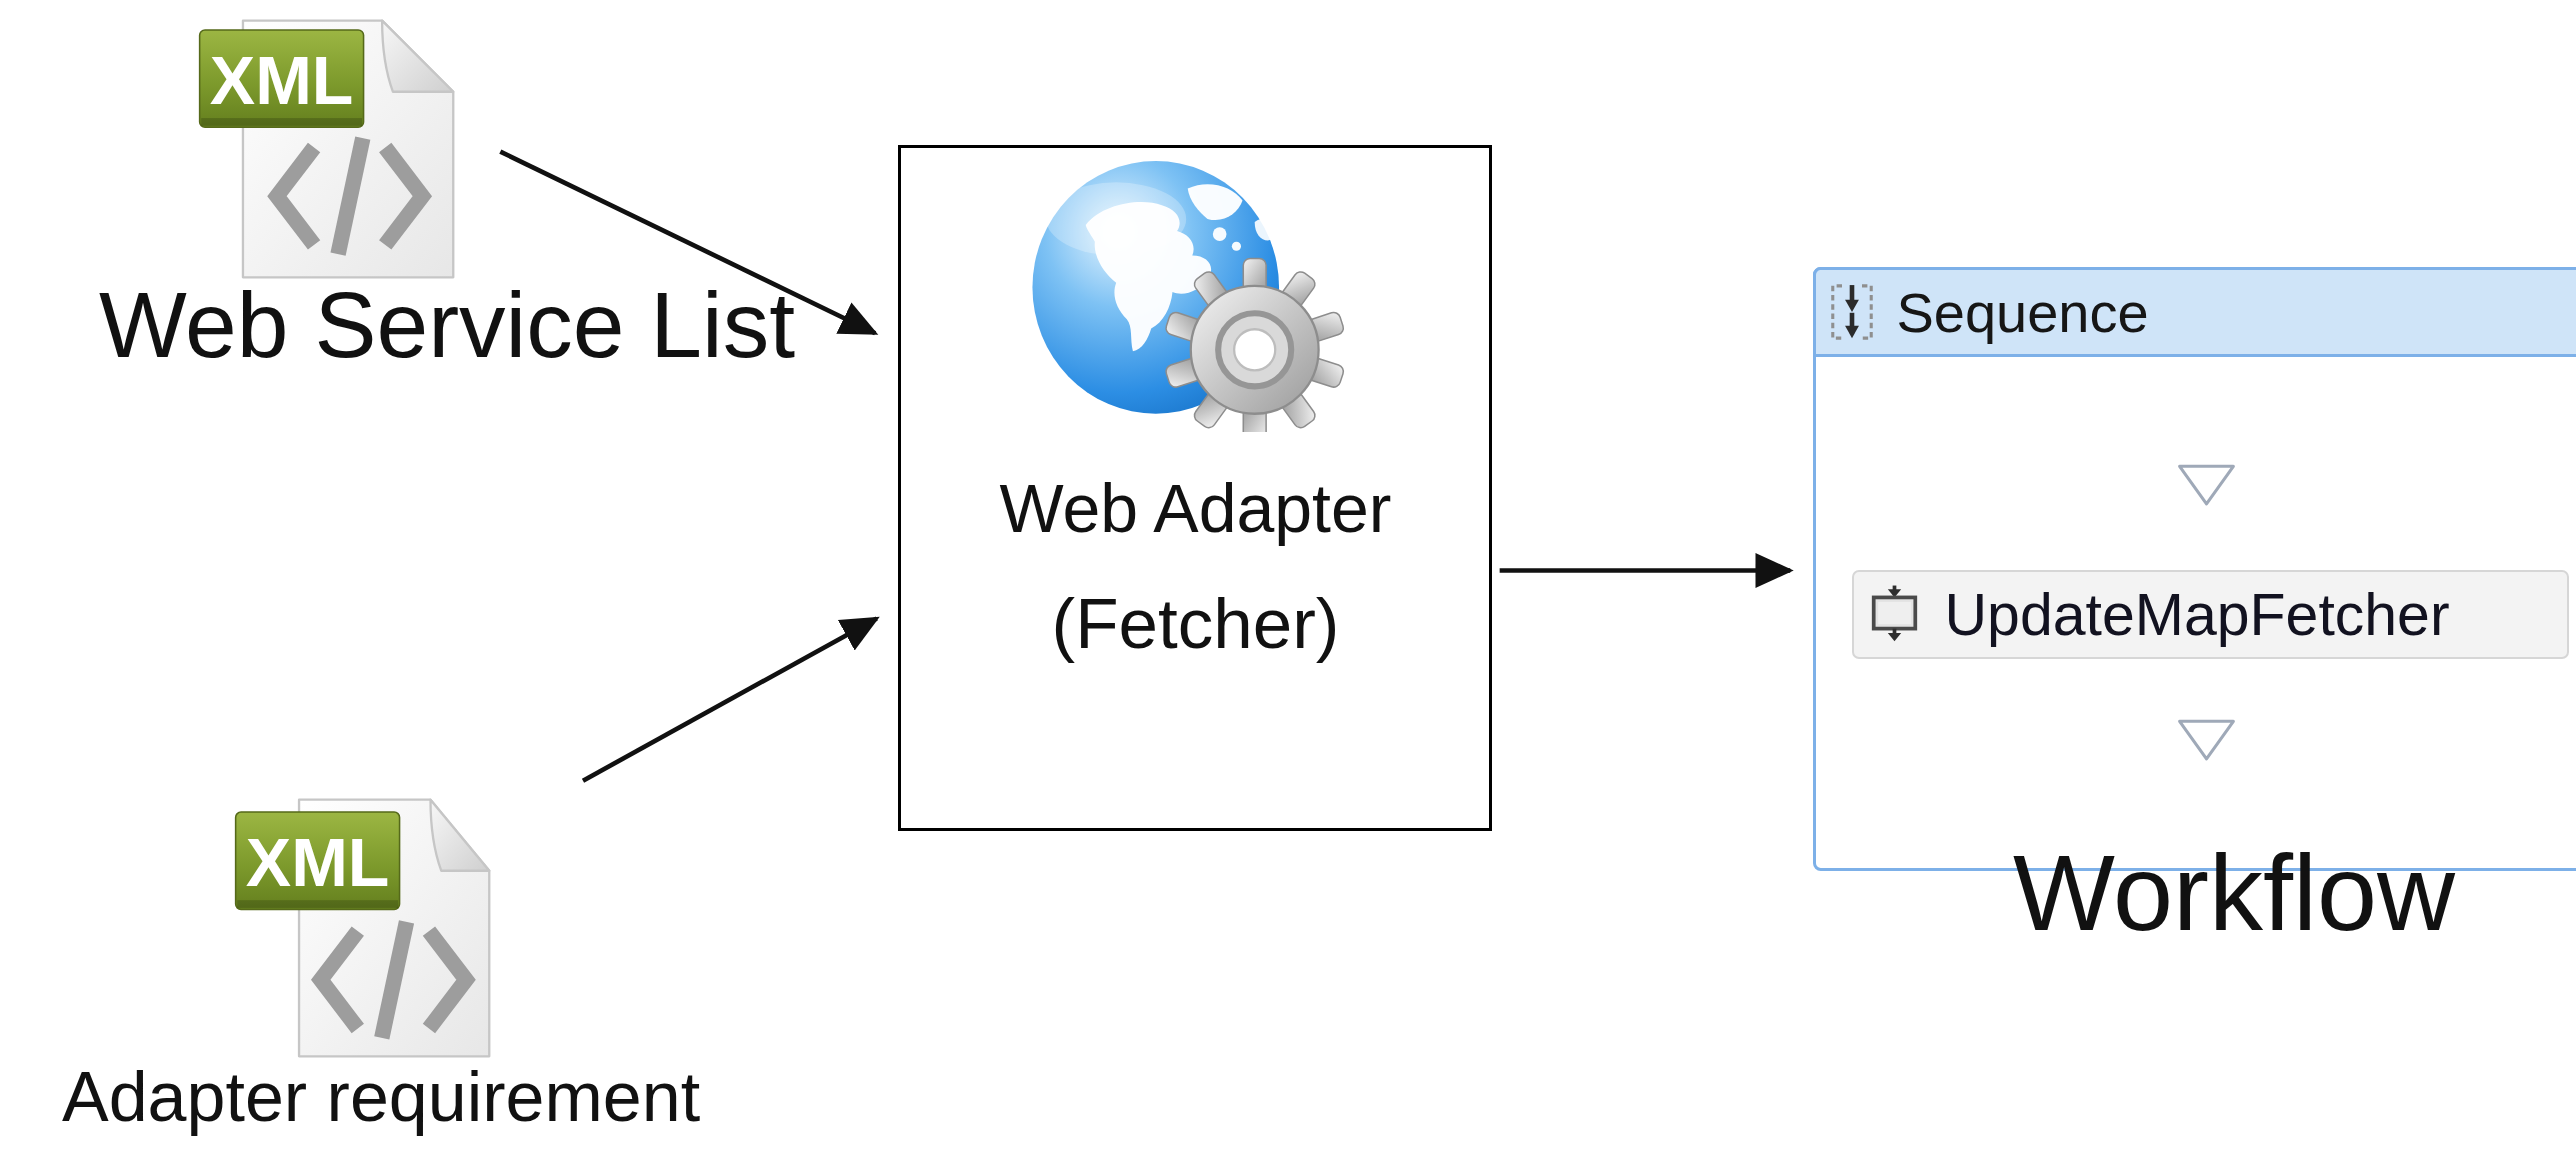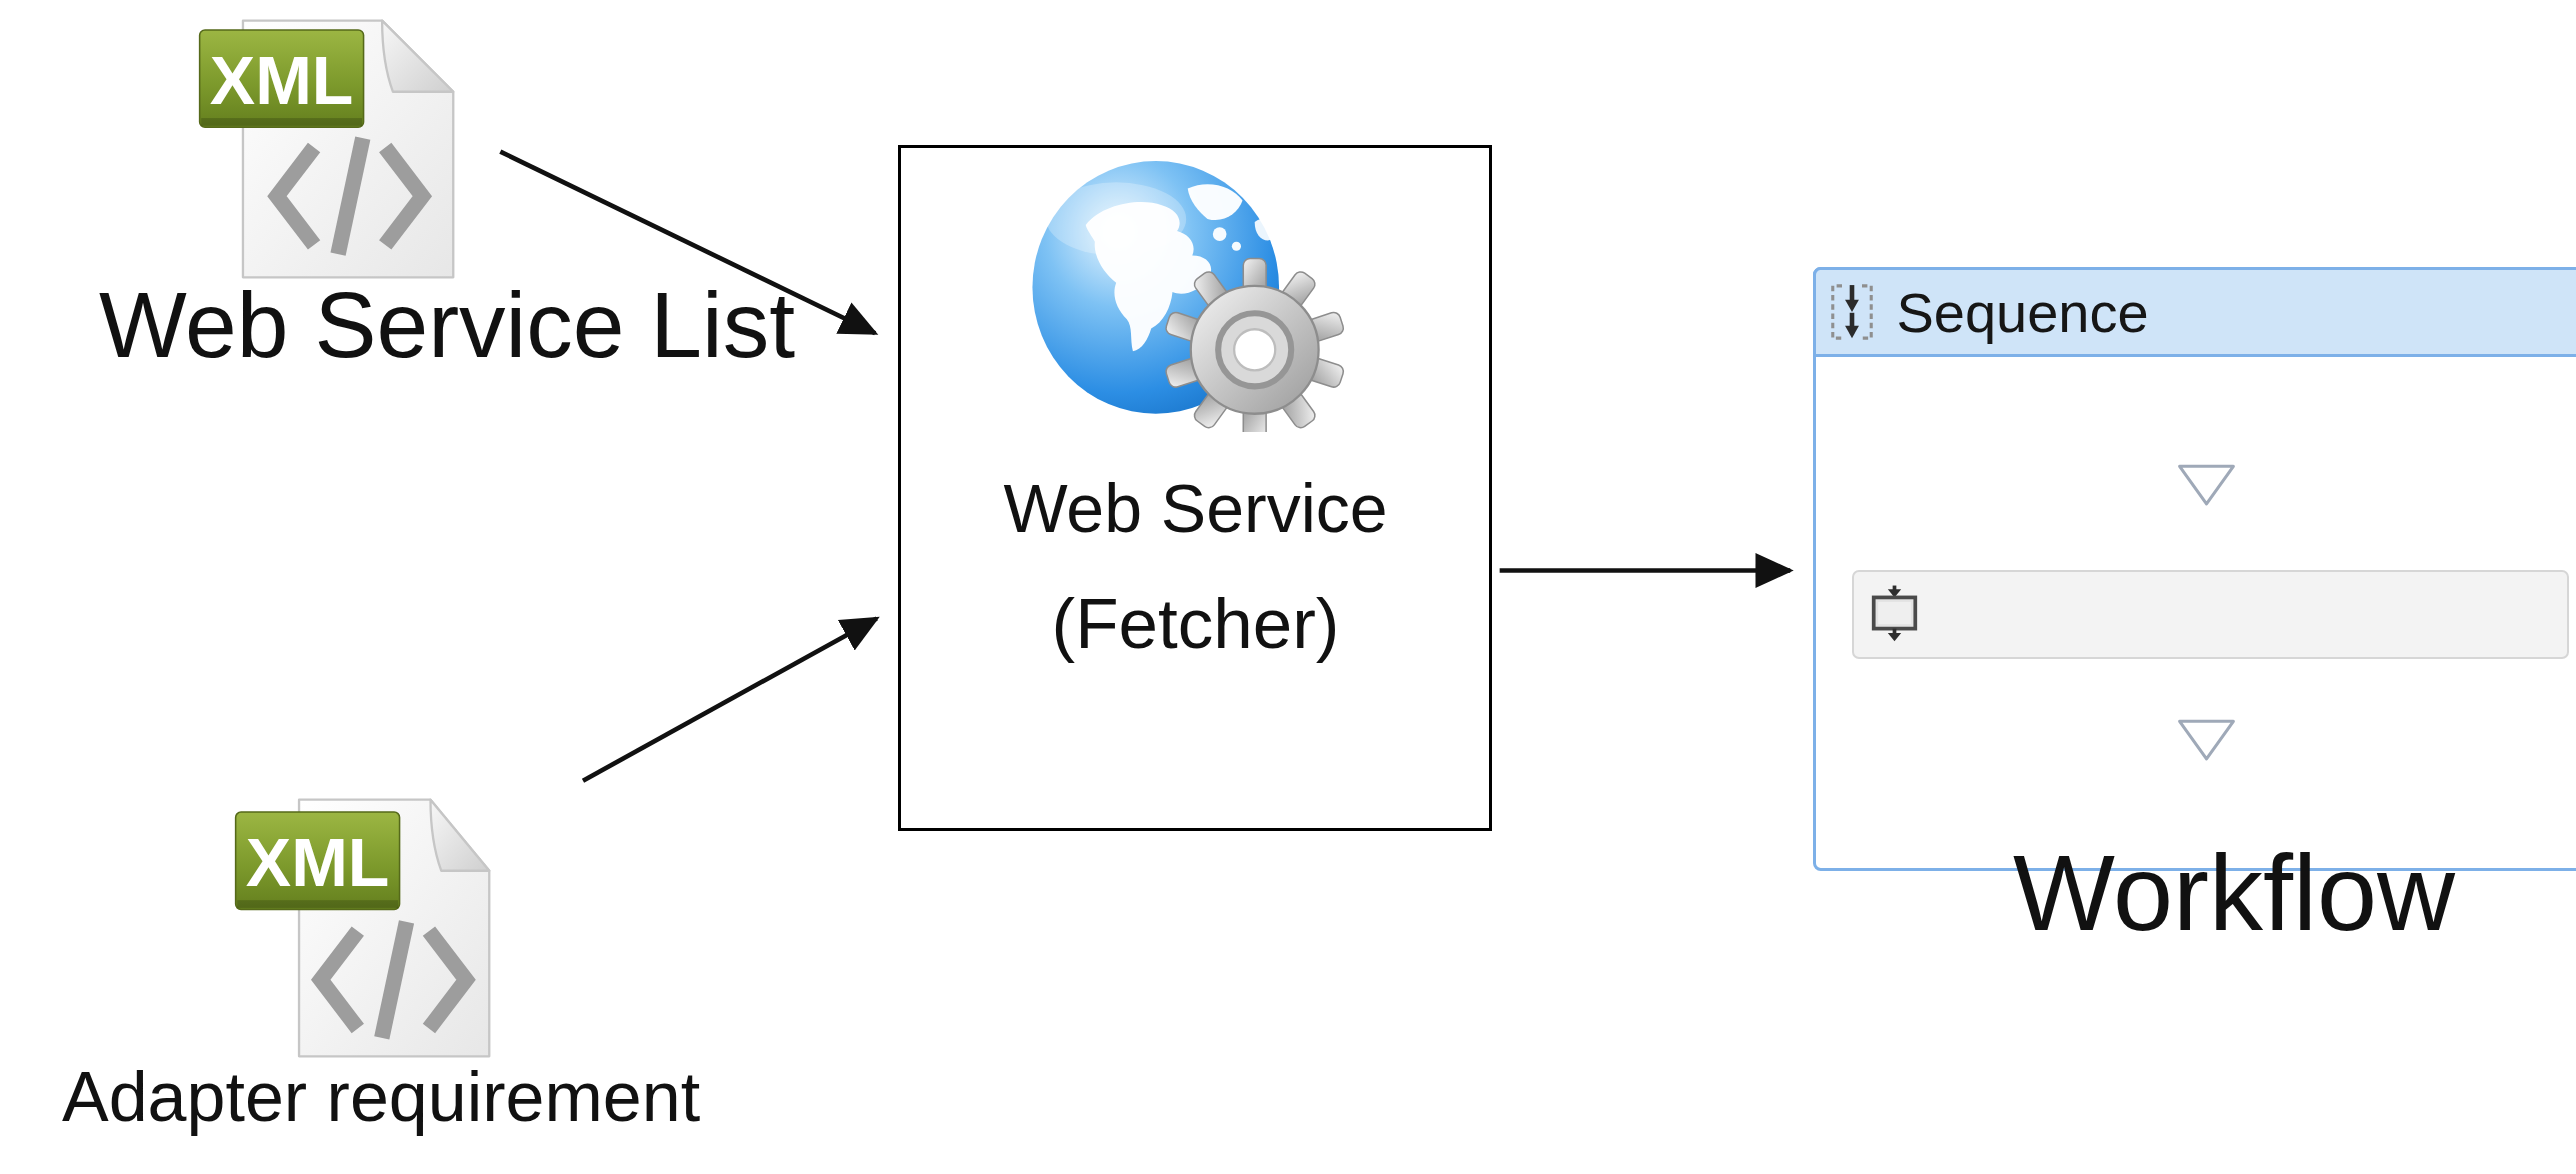--- a/index.html
+++ b/index.html
@@ -220,21 +220,21 @@
             <rect x="285" y="132" width="30" height="46" rx="9"></rect>
           </g>
       </g>
       <circle cx="300" cy="252" r="84" fill="url(#gearGrad)" stroke="#8d8d8d" stroke-width="3"></circle>
       <circle cx="300" cy="252" r="48" fill="#d9d9d9" stroke="#969696" stroke-width="8"></circle>
       <circle cx="300" cy="252" r="27" fill="#ffffff" stroke="#bdbdbd" stroke-width="3"></circle>
     </g>
   </svg>
 
   <div class="proc-text">
-    <span class="proc-line">Web Service</span>
+    <span class="proc-line">Web Adapter</span>
     <span class="proc-line3">(Fetcher)</span>
   </div>
 
   <div class="seq-box"></div>
 
   <div class="seq-header">
     <svg class="seq-icon" viewBox="0 0 60 78">
       <g stroke="#8f8f8f" stroke-width="4" fill="none" stroke-dasharray="7 5">
         <path d="M17,5 H5 V73 H17"></path>
         <path d="M43,5 H55 V73 H43"></path>
@@ -259,20 +259,21 @@
         <line x1="33" y1="0" x2="33" y2="6" stroke-width="5"></line>
         <polygon points="24,5 42,5 33,16" stroke="none"></polygon>
       </g>
       <rect x="5" y="16" width="56" height="42" fill="#e3e3e3" stroke="#4a4a4a" stroke-width="5"></rect>
       <rect x="11" y="22" width="44" height="30" fill="#efefef" stroke="none"></rect>
       <g fill="#2e2e2e" stroke="#2e2e2e">
         <line x1="33" y1="58" x2="33" y2="65" stroke-width="5"></line>
         <polygon points="24,64 42,64 33,75" stroke="none"></polygon>
       </g>
     </svg>
+    <span class="activity-label">UpdateMapFetcher</span>
   </div>
 
   <svg class="chevron chevron-2" viewBox="0 0 76 56">
     <polygon points="3,3 73,3 38,52" fill="#ffffff" stroke="#9fa9b8" stroke-width="4" stroke-linejoin="round"></polygon>
   </svg>
 
   <div class="caption label-workflow">Workflow</div>
 
   <svg class="connectors" viewBox="0 0 3333 1520">
     <defs>

